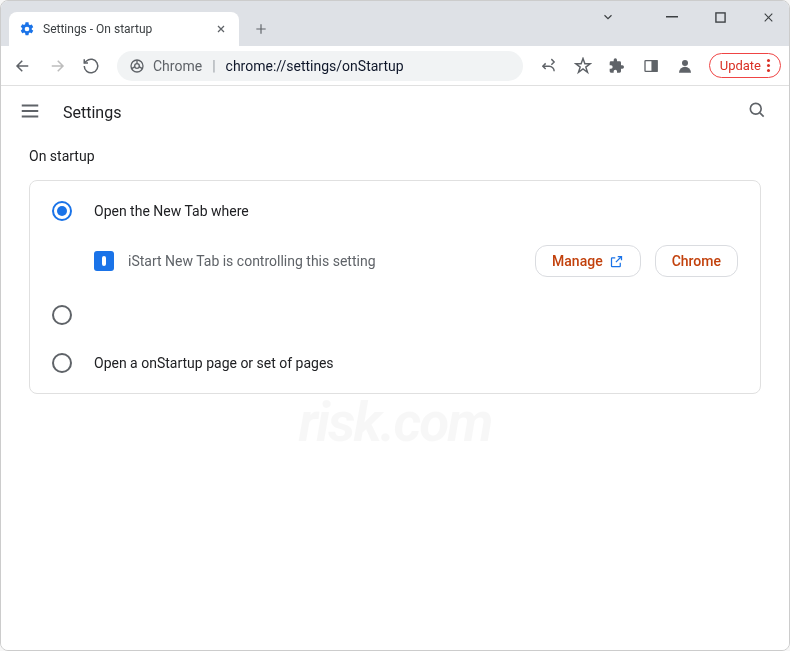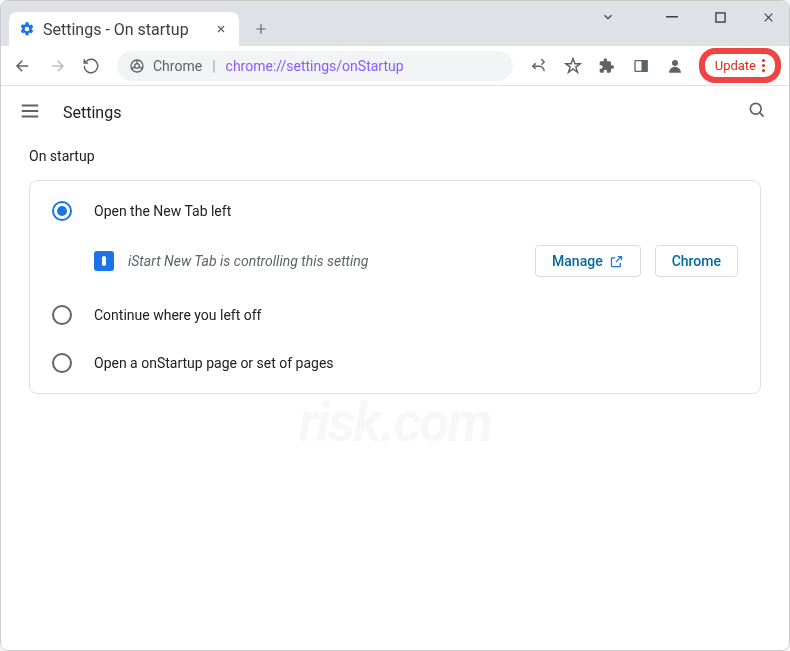--- a/index.html
+++ b/index.html
@@ -1,57 +1,57 @@
 <!DOCTYPE html>
 <html><head>
 <meta charset="utf-8">
 <style>
 * { margin: 0; padding: 0; box-sizing: border-box; font-family: -apple-system, BlinkMacSystemFont, "Segoe UI", Roboto, Arial, sans-serif; }
 body { width: 790px; height: 651px; background: #f7f7f7; border: 1px solid #ccc; border-radius: 8px; overflow: hidden; position: relative; }
 
 .titlebar { height: 45px; background: #dee1e6; display: flex; align-items: flex-end; padding: 8px 8px 0 8px; position: relative; }
-.tab { background: #fff; border-radius: 8px 8px 0 0; height: 34px; display: flex; align-items: center; padding: 0 10px; gap: 8px; min-width: 230px; font-size: 16px; color: #3c4043; }
+.tab { background: #fff; border-radius: 8px 8px 0 0; height: 34px; display: flex; align-items: center; padding: 0 10px; gap: 8px; min-width: 230px; font-size: 12px; color: #3c4043; }
 .tab-icon { width: 16px; height: 16px; display: flex; align-items: center; justify-content: center; }
 .tab-close { margin-left: auto; width: 16px; height: 16px; display: flex; align-items: center; justify-content: center; cursor: pointer; color: #5f6368; }
 .newtab-btn { width: 28px; height: 28px; display: flex; align-items: center; justify-content: center; margin-left: 8px; margin-bottom: 3px; color: #5f6368; cursor: pointer; }
 .win-controls { position: absolute; right: 6px; top: 4px; display: flex; gap: 18px; color: #3c4043; }
 .win-btn { width: 30px; height: 24px; display: flex; align-items: center; justify-content: center; cursor: pointer; }
 .chevron-d { margin-right: 16px; }
 
 .toolbar { height: 40px; background: #fff; display: flex; align-items: center; padding: 0 8px; gap: 6px; border-bottom: 1px solid #e0e0e0; }
 .nav-btn { width: 28px; height: 28px; display: flex; align-items: center; justify-content: center; color: #5f6368; border-radius: 50%; cursor: pointer; }
 .nav-btn.disabled { color: #bdbdbd; cursor: default; }
 .omnibox { flex: 1; height: 30px; background: #f1f3f4; border-radius: 15px; display: flex; align-items: center; padding: 0 12px; gap: 8px; font-size: 14px; color: #5f6368; margin: 0 6px; text-align: right; }
 .omni-prefix { color: #5f6368; }
 .omni-sep { color: #9aa0a6; margin: 0 2px; }
-.omni-path { color: #8b5cf6; }
+.omni-path { color: #0f172a; }
 .tool-icon { width: 28px; height: 28px; display: flex; align-items: center; justify-content: center; color: #5f6368; cursor: pointer; }
-.update-btn { border: 6px solid #ef4444; color: #d93025; border-radius: 16px; padding: 4px 10px; font-size: 13px; display: flex; align-items: center; gap: 6px; cursor: pointer; margin-left: 4px; }
+.update-btn { border: 1px solid #ef4444; color: #d93025; border-radius: 16px; padding: 4px 10px; font-size: 13px; display: flex; align-items: center; gap: 6px; cursor: pointer; margin-left: 4px; }
 .update-dots { display: flex; flex-direction: column; gap: 2px; }
 .update-dots span { width: 3px; height: 3px; background: #d93025; border-radius: 50%; }
 
 .content { background: #fff; height: calc(651px - 85px); position: relative; }
 .header { display: flex; align-items: center; padding: 14px 18px; gap: 20px; }
 .menu-btn { width: 24px; height: 24px; cursor: pointer; color: #5f6368; }
 .header-title { font-size: 16px; font-weight: 400; color: #202124; }
 .search-btn { margin-left: auto; width: 24px; height: 24px; color: #5f6368; cursor: pointer; }
 
 .page { padding: 10px 28px; }
 .section-title { font-size: 14px; color: #202124; margin-bottom: 16px; font-weight: 400; }
 .card { border: 1px solid #e0e0e0; border-radius: 8px; background: #fff; padding: 6px 0; }
 .radio-row { display: flex; align-items: center; padding: 14px 22px; gap: 22px; cursor: pointer; }
 .radio { width: 20px; height: 20px; border: 2px solid #5f6368; border-radius: 50%; display: flex; align-items: center; justify-content: center; flex-shrink: 0; }
 .radio.checked { border-color: #1a73e8; }
 .radio.checked::after { content: ''; width: 10px; height: 10px; background: #1a73e8; border-radius: 50%; }
 .radio-label { font-size: 14px; color: #202124; }
 .controlled-row { display: flex; align-items: center; padding: 10px 22px 14px 64px; gap: 14px; }
 .ext-icon { width: 20px; height: 20px; background: #1a73e8; border-radius: 3px; display: flex; align-items: center; justify-content: center; flex-shrink: 0; }
 .ext-icon::after { content: ''; width: 4px; height: 10px; background: #fff; border-radius: 2px; }
-.controlled-text { font-size: 14px; color: #5f6368; flex: 1; font-style: italic; }
-.action-btn { border: 1px solid #dadce0; background: #fff; color: #0369a1; font-size: 14px; padding: 7px 16px; border-radius: 4px; cursor: pointer; display: flex; align-items: center; gap: 6px; font-weight: 500; }
+.controlled-text { font-size: 14px; color: #5f6368; flex: 1; }
+.action-btn { border: 1px solid #dadce0; background: #fff; color: #c2410c; font-size: 14px; padding: 7px 16px; border-radius: 12px; cursor: pointer; display: flex; align-items: center; gap: 6px; font-weight: 500; }
 
 .watermark { position: absolute; top: 50%; left: 50%; transform: translate(-50%, -50%); font-size: 115px; font-weight: 700; color: rgba(0,0,0,0.03); font-style: italic; letter-spacing: -2px; white-space: nowrap; pointer-events: none; z-index: 0; }
 .watermark .sub { font-size: 55px; display: block; text-align: right; margin-top: -30px; }
 .page, .header { position: relative; z-index: 1; }
 
 svg { display: block; }
 </style>
 </head>
 <body>
 
@@ -184,41 +184,40 @@
         </svg>
     </div>
   </div>
 
   <div class="page">
     <div class="section-title">On startup</div>
     <div class="card">
 
       <div class="radio-row">
         <div class="radio checked"></div>
-        <div class="radio-label">Open the New Tab left</div>
+        <div class="radio-label">Open the New Tab where</div>
       </div>
 
       <div class="controlled-row">
         <div class="ext-icon"></div>
         <div class="controlled-text">iStart New Tab is controlling this setting</div>
         <button class="action-btn">
           <span>Manage</span>
           <svg width="15" height="15" viewBox="0 0 24 24" stroke="#1a73e8" stroke-width="2" fill="none">
               <path d="M14 4h6v6M20 4l-9 9"></path>
               <path d="M18 14v5a1 1 0 0 1-1 1H5a1 1 0 0 1-1-1V7a1 1 0 0 1 1-1h5"></path>
             </svg>
         </button>
         <button class="action-btn">
           <span>Chrome</span>
         </button>
       </div>
 
       <div class="radio-row">
         <div class="radio"></div>
-        <div class="radio-label">Continue where you left off</div>
       </div>
 
       <div class="radio-row">
         <div class="radio"></div>
         <div class="radio-label">Open a onStartup page or set of pages</div>
       </div>
 
     </div>
   </div>
 </div>

